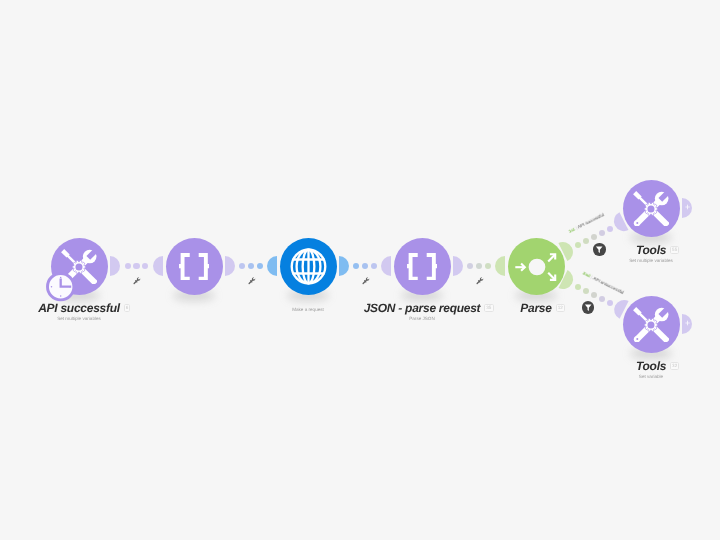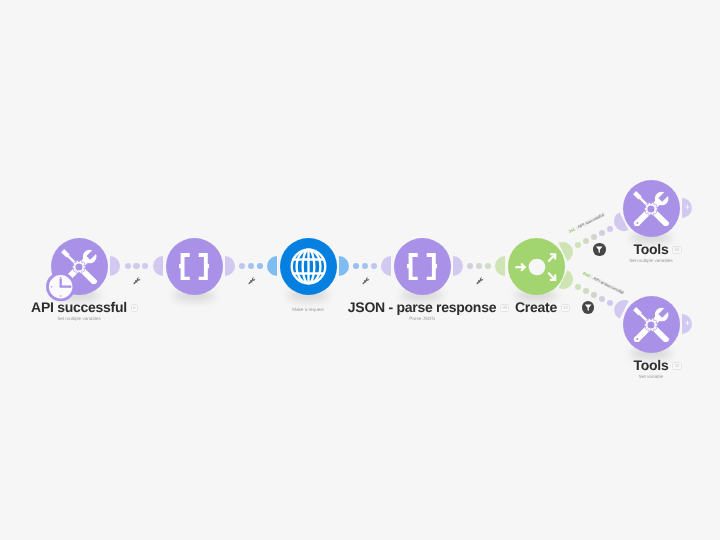--- a/index.html
+++ b/index.html
@@ -27,21 +27,21 @@
   .plus-cap .plus{color:#fff;font-size:9px;line-height:9px;font-weight:300;}
 
   .clock-badge{position:absolute;width:27px;height:27px;}
   .filter-badge{position:absolute;width:11.8px;height:11.8px;border-radius:50%;
      background:#464646;display:flex;align-items:center;justify-content:center;}
 
   .lbl{position:absolute;text-align:center;white-space:nowrap;line-height:1;
        will-change:transform;}
   .lbl .trow{position:relative;display:block;height:9.2px;line-height:9.2px;}
   .lbl .tin{position:relative;display:inline-block;line-height:9.2px;}
-  .lbl .t{font-size:14px;font-weight:bold;color:#2e2e2e;letter-spacing:-0.27px;}
+  .lbl .t{font-size:12px;font-weight:bold;color:#2e2e2e;letter-spacing:-0.27px;font-style:italic;}
   .lbl .b{position:absolute;left:100%;margin-left:3.9px;top:1.0px;
           border:0.7px solid #e4e4e4;border-radius:1.6px;color:#c9c9c9;
           font-size:4.6px;font-weight:normal;line-height:5.6px;padding:0.3px 1.1px;
           background:#fafafa;}
   .lbl .s{display:block;font-size:4.6px;line-height:5px;color:#9b9b9b;margin-top:3.6px;
           font-weight:normal;}
 
   .routelbl{position:absolute;white-space:nowrap;font-size:4.4px;transform-origin:0 100%;
             line-height:5px;height:5px;will-change:transform;}
   .routelbl .n{color:#84c254;font-weight:bold;}
@@ -263,25 +263,25 @@
 </div>
 <div class="layer">
 <div class="lbl" style="left:-71.0px;top:302.8px;width:300px;">
         <span class="trow"><span class="tin"><span class="t">API successful</span><span class="b">6</span></span></span>
         <span class="s">Set multiple variables</span>
       </div>
 <div class="lbl" style="left:158.0px;top:302.8px;width:300px;">
         <span class="s">Make a request</span>
       </div>
 <div class="lbl" style="left:272.0px;top:302.8px;width:300px;">
-        <span class="trow"><span class="tin"><span class="t">JSON - parse response</span><span class="b">35</span></span></span>
+        <span class="trow"><span class="tin"><span class="t">JSON - parse request</span><span class="b">35</span></span></span>
         <span class="s">Parse JSON</span>
       </div>
 <div class="lbl" style="left:386.0px;top:302.8px;width:300px;">
-        <span class="trow"><span class="tin"><span class="t">Create</span><span class="b">12</span></span></span>
+        <span class="trow"><span class="tin"><span class="t">Parse</span><span class="b">12</span></span></span>
         <span class="s"></span>
       </div>
 <div class="lbl" style="left:501.0px;top:244.8px;width:300px;">
         <span class="trow"><span class="tin"><span class="t">Tools</span><span class="b">55</span></span></span>
         <span class="s">Set multiple variables</span>
       </div>
 <div class="lbl" style="left:501.0px;top:360.8px;width:300px;">
         <span class="trow"><span class="tin"><span class="t">Tools</span><span class="b">32</span></span></span>
         <span class="s">Set variable</span>
       </div>

